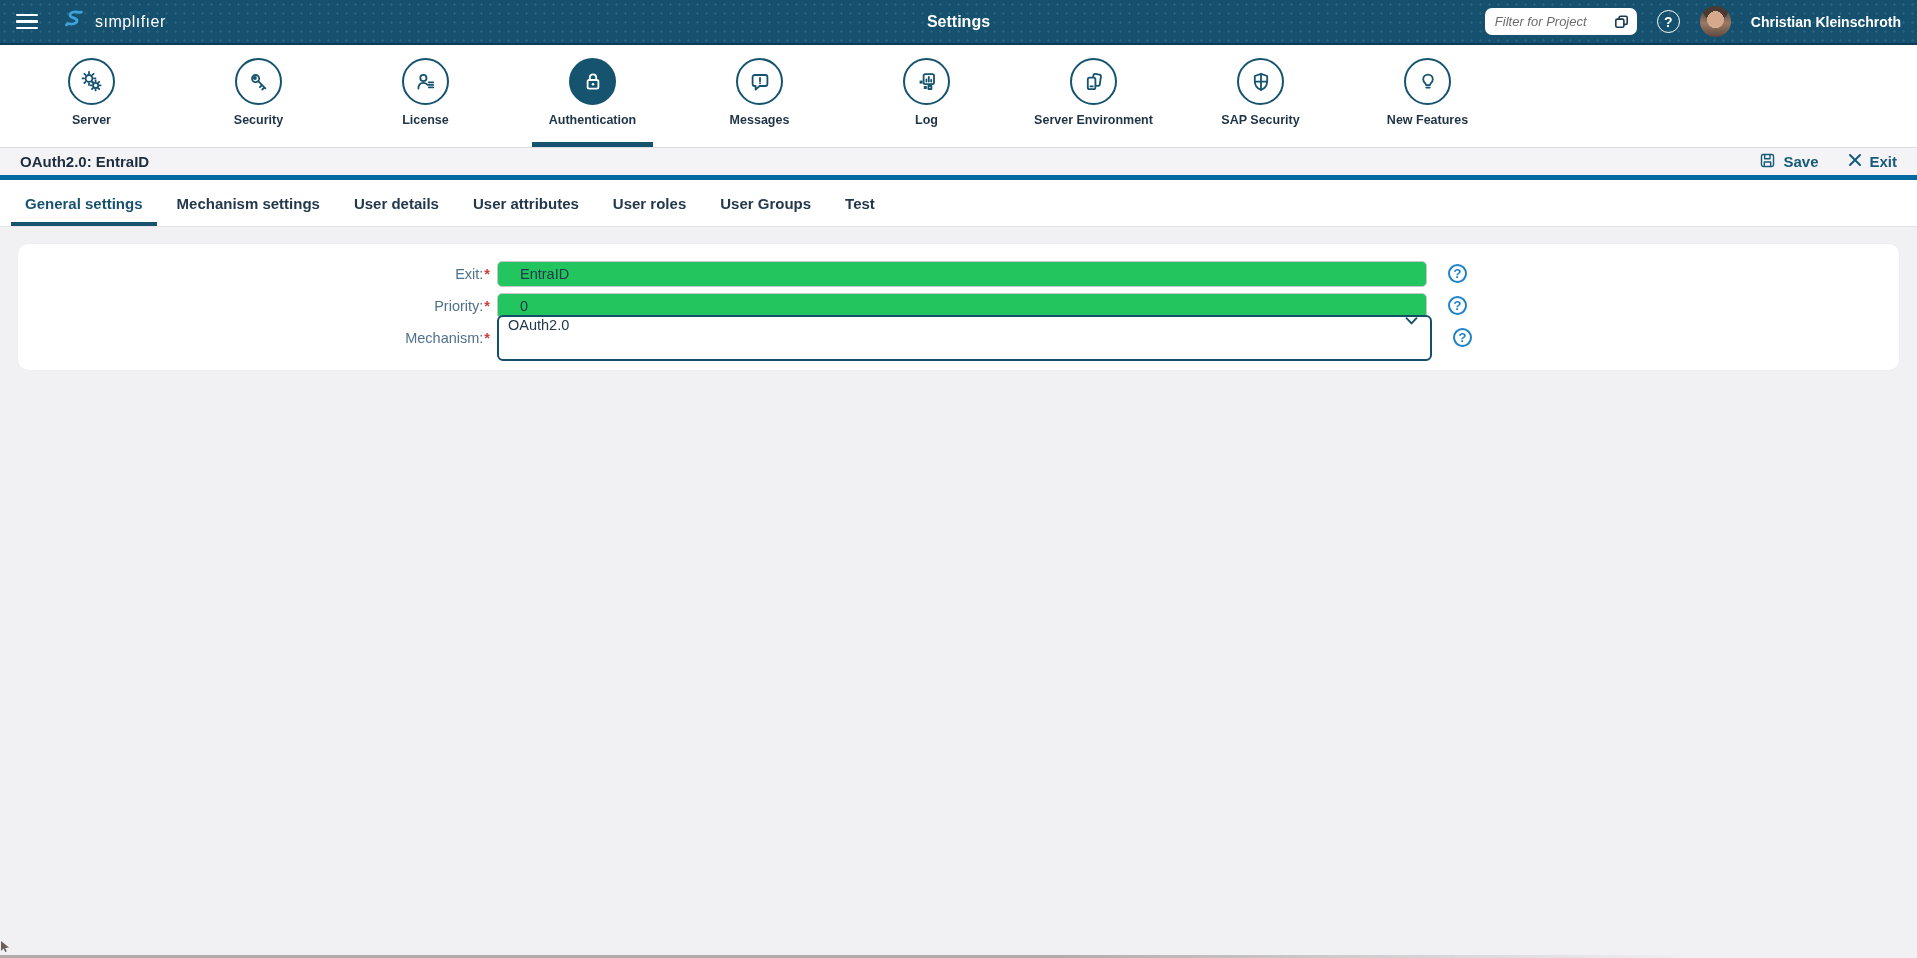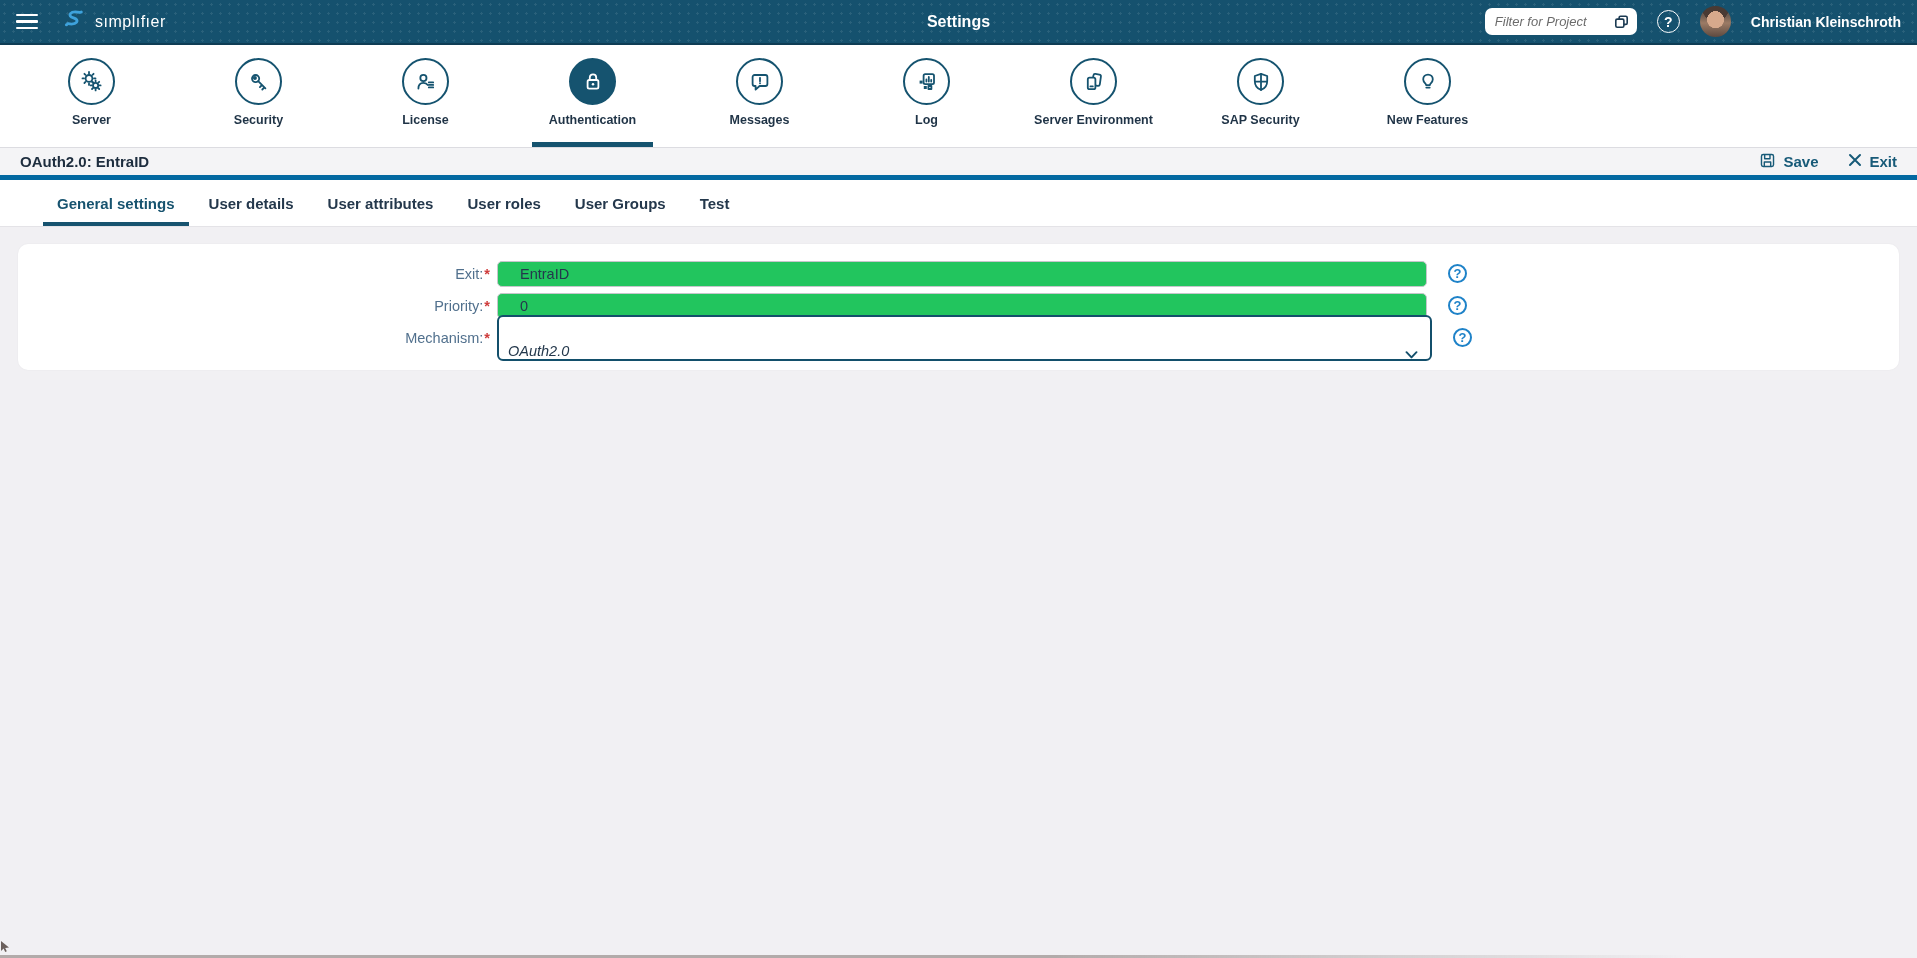--- a/index.html
+++ b/index.html
@@ -53,41 +53,41 @@
   
   .obj-row { height:33px; background:#F4F4F6; border-top:1px solid #DCDCE1;
     border-bottom:5px solid #0369a1; display:flex; align-items:center; padding:0 20px; }
   .obj-title { font-size:15px; font-weight:700; color:#1D2D3E; }
   .obj-actions { margin-left:auto; display:flex; align-items:center; gap:30px; }
   .obj-btn { display:flex; align-items:center; gap:7px; color:#175A78;
     font-size:15px; font-weight:600; cursor:pointer; }
 
   
   .subtabs { height:47px; background:#fff; border-bottom:1px solid #E4E3E7;
-    display:flex; align-items:stretch; padding-left:40px; }
+    display:flex; align-items:stretch; padding-left:8px; }
   .subtab { display:flex; align-items:center; padding:0 17px; font-size:15px;
     font-weight:600; color:#24384C; cursor:pointer; position:relative; white-space:nowrap; }
   .subtab.active { color:#17536F; }
   .subtab.active::after { content:""; position:absolute; left:3px; right:3px;
     bottom:0; height:4px; background:#17536F; }
 
   
   .content { padding:17px 18px; }
   .card { background:#fff; border-radius:10px; height:126px; padding-top:16px;
     box-shadow:0 0 2px rgba(0,0,0,.05); }
   .form-row { display:flex; align-items:center; height:27px; margin-bottom:5px; }
   .f-label { flex:0 0 472px; text-align:right; font-size:14.5px; color:#51708D; }
   .req { color:#CE3B3B; font-weight:700; margin-left:1px; }
   .req::before { content:"*"; }
   .f-input { width:930px; height:26px; margin-left:7px; border:1px solid #C6C6CB;
     border-radius:5px; padding:0 22px; font-size:14.5px; color:#24384C;
     font-family:"Liberation Sans", sans-serif; outline:none; background:#22c55e; }
   .f-select { width:935px; height:46px; margin-left:7px; border:2px solid #134F6B;
-    border-radius:6px; display:flex; align-items:flex-end; padding:0 12px 0 9px;
-    font-size:14.5px; color:#24384C; background:#fff; cursor:pointer;font-style:italic; }
+    border-radius:6px; display:flex; align-items:flex-start; padding:0 12px 0 9px;
+    font-size:14.5px; color:#24384C; background:#fff; cursor:pointer; }
   .f-select .chev { margin-left:auto; display:flex; }
   .help-q { width:19px; height:19px; margin-left:21px; border:2px solid #1E82C8;
     border-radius:50%; color:#1E82C8; font-size:13px; font-weight:700;
     display:flex; align-items:center; justify-content:center; cursor:pointer;
     flex:0 0 auto; }
   .help-q::before { content:"?"; }
 
   
   .bottom-strip { position:fixed; left:0; bottom:0; width:100%; height:3px;
     background:linear-gradient(90deg,#B2ABAA 0%,#B2ABAA 55%,rgba(178,171,170,0) 88%); }
@@ -269,20 +269,21 @@
         </svg>
       </span>
       <span>Exit</span>
     </div>
   </div>
 </div>
 
 <div class="subtabs" id="subtabs">
   <div class="subtab active">General settings</div>
 
+  <div class="subtab">Mechanism settings</div>
 
   <div class="subtab">User details</div>
 
   <div class="subtab">User attributes</div>
 
   <div class="subtab">User roles</div>
 
   <div class="subtab">User Groups</div>
 
   <div class="subtab">Test</div>

